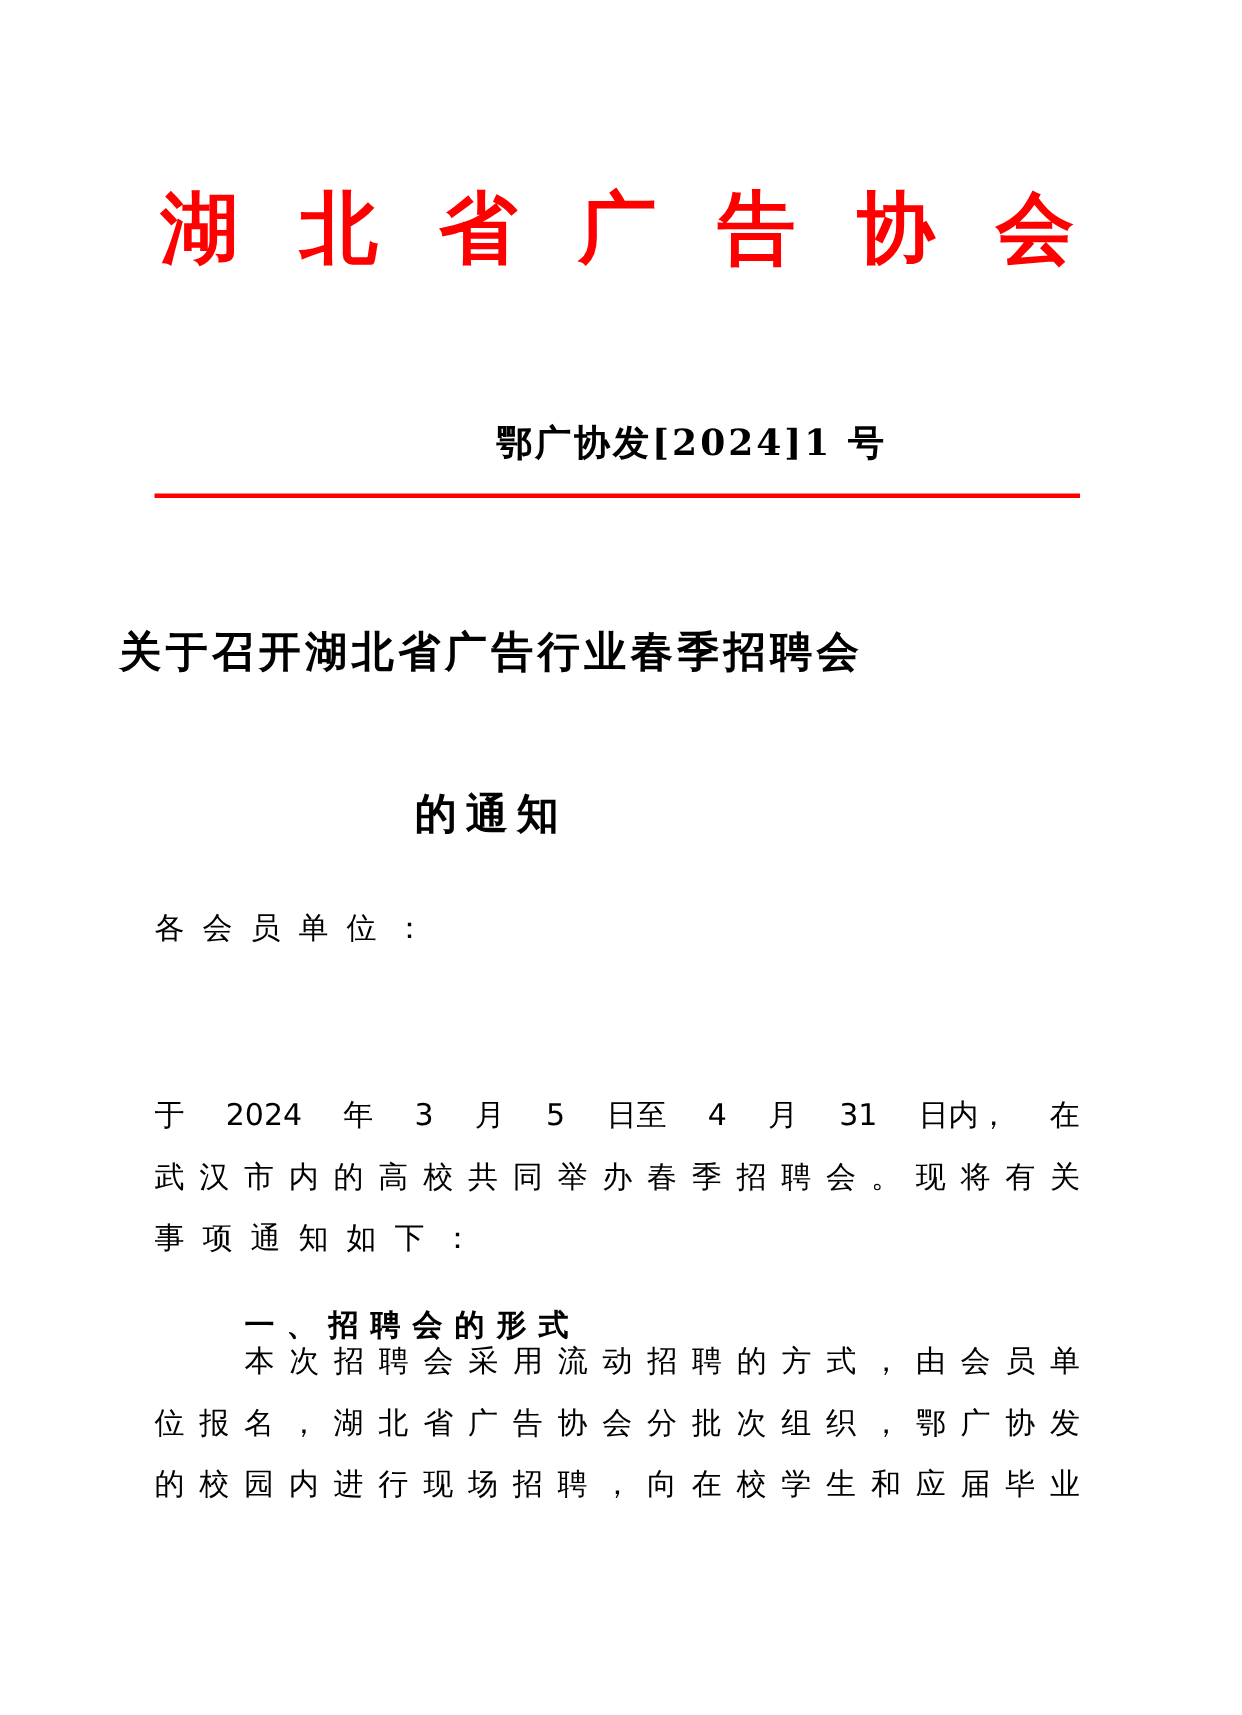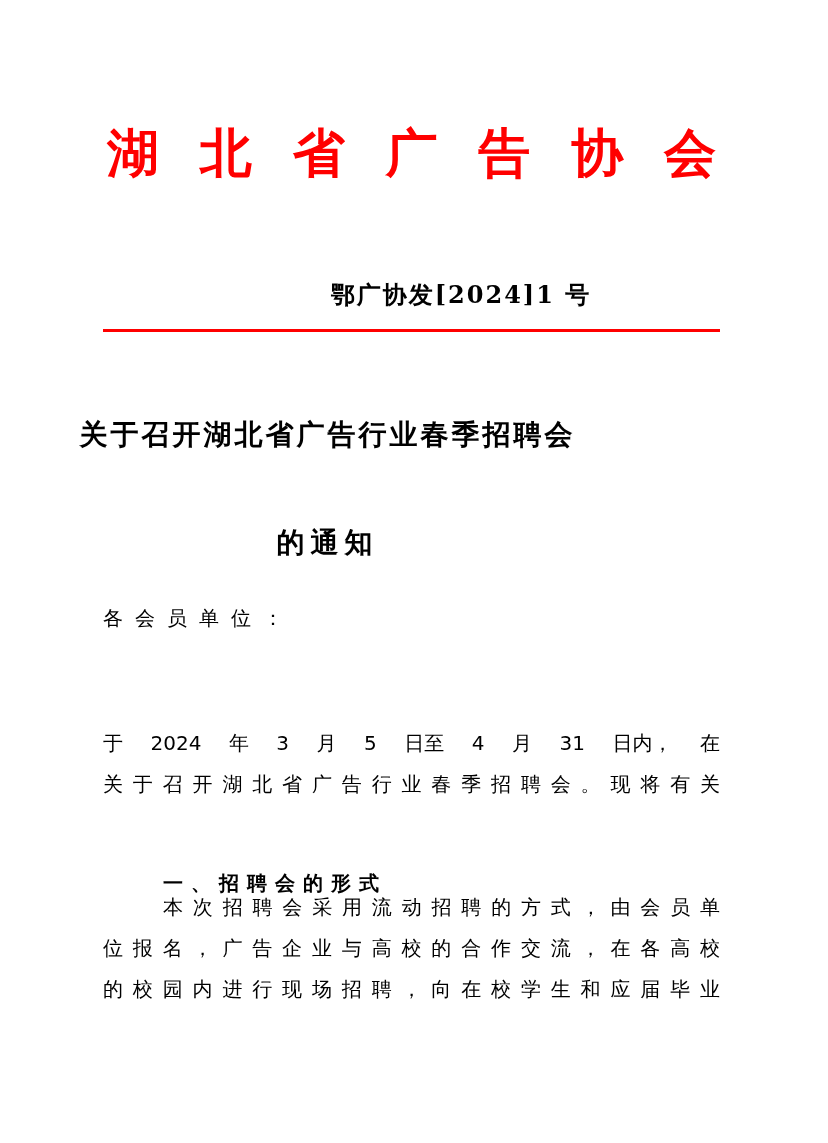--- a/index.html
+++ b/index.html
@@ -144,21 +144,22 @@
     <span>月</span>
     <span>5</span>
     <span>日至</span>
     <span>4</span>
     <span>月</span>
     <span>31</span>
     <span>日内，</span>
     <span>在</span>
   </div>
 
-  <div class="line" style="top:764px;">关于召开湖北省广告行业春季招聘会。现将有关</div>
+  <div class="line" style="top:764px;">武汉市内的高校共同举办春季招聘会。现将有关</div>
+  <div class="line left" style="top:805px;">事项通知如下：</div>
 
   <div class="line heading" style="top:863px;">一、招聘会的形式</div>
 
   <div class="line indent" style="top:887px;">本次招聘会采用流动招聘的方式，由会员单</div>
-  <div class="line" style="top:928px;">位报名，广告企业与高校的合作交流，在各高校</div>
+  <div class="line" style="top:928px;">位报名，湖北省广告协会分批次组织，鄂广协发</div>
   <div class="line" style="top:969px;">的校园内进行现场招聘，向在校学生和应届毕业</div>
 
 </div>
 
 </body></html>

